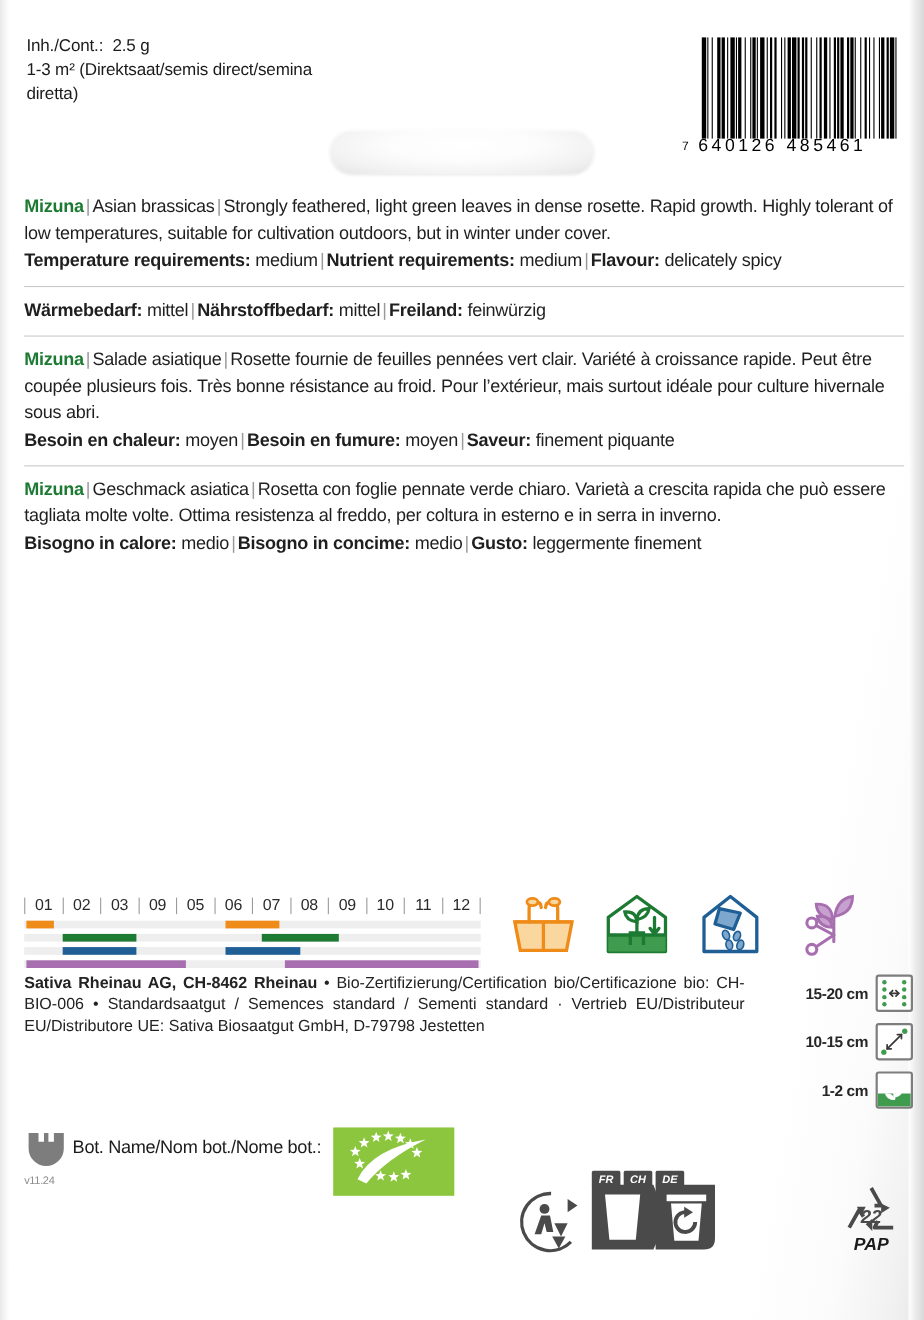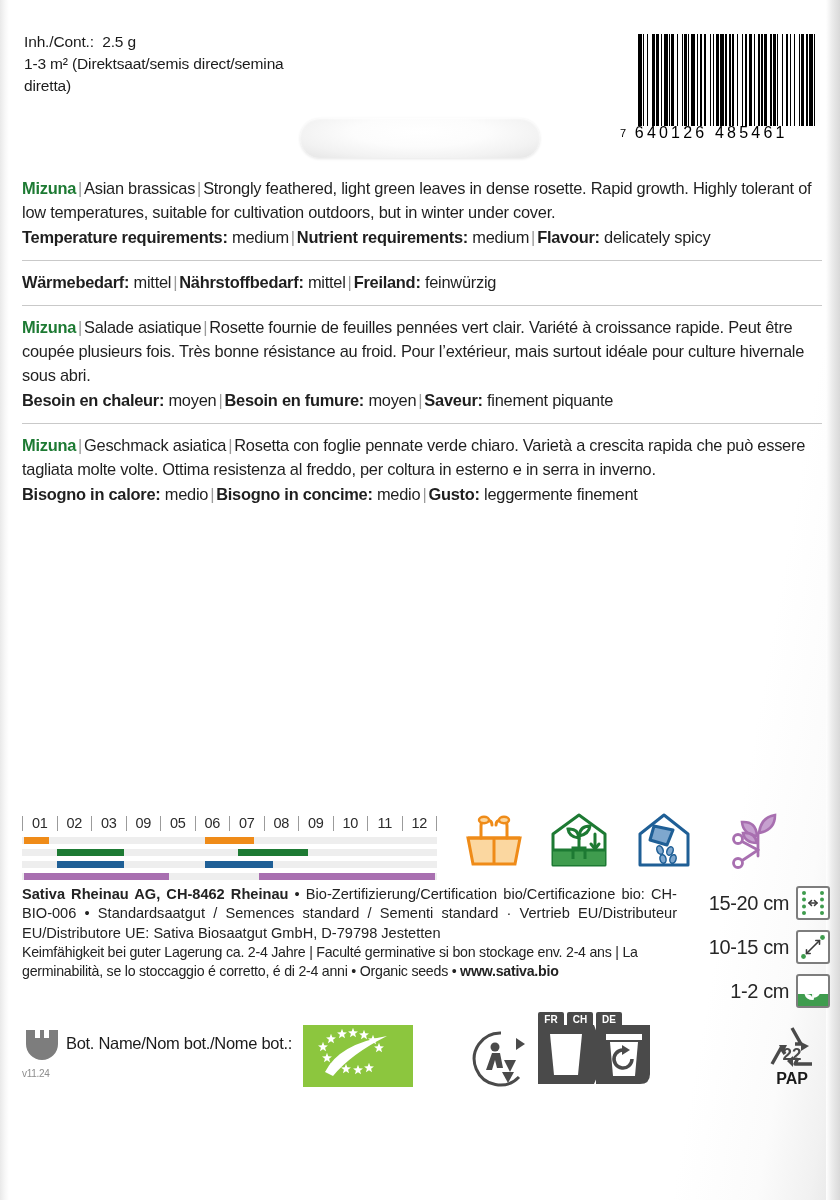--- a/index.html
+++ b/index.html
@@ -166,21 +166,21 @@
   .specs {
     position: absolute;
     left: 700px; top: 884px;
     width: 130px;
   }
   .spec-row {
     display: flex; align-items: center; justify-content: flex-end;
     height: 38px; margin-bottom: 6px;
   }
   .spec-label {
-    font-size: 20px; color: #262626; letter-spacing: -0.4px; margin-right: 7px;
+    font-size: 14px; color: #262626; letter-spacing: -0.4px; margin-right: 7px; font-weight: bold;
   }
   .spec-icon {
     width: 34px; height: 34px; flex: none;
     border: 2px solid #7d7d7d; border-radius: 3px;
     position: relative; background: #fff; box-sizing: border-box;
   }
 
   
   .brandmark {
     position: absolute; left: 22px; top: 1026px;
@@ -196,22 +196,22 @@
   }
   .botname .sci { font-style: italic; }
 
   .eu-organic {
     position: absolute; left: 303px; top: 1025px;
     width: 110px; height: 62px;
     background: #8cc63e;
     overflow: hidden;
   }
   .recycle-group {
-    position: absolute; left: 472px; top: 1012px;
-    width: 350px; height: 78px;
+    position: absolute; left: 472px; top: 1064px;
+    width: 350px; height: 78px; font-style: italic;
   }
   .rg-item { position: absolute; top: 0; }
 
   svg { display: block; }
 </style>
 </head>
 <body>
 
 <div class="packet">
   <div class="edge-left"></div>
@@ -481,25 +481,20 @@
   </div>
 
   <div class="company">
     <div class="ln1">
       <b>Sativa Rheinau AG, CH-8462 Rheinau</b>
       <span>
         • <span>Bio-Zertifizierung/Certification bio/Certificazione bio: CH-BIO-006</span>
         • <span>Standardsaatgut / Semences standard / Sementi standard</span>
         · <span>Vertrieb EU/Distributeur EU/Distributore UE: Sativa Biosaatgut GmbH, D-79798 Jestetten</span>
       </span>
-    </div>
-    <div class="ln2">
-      <span>Keimfähigkeit bei guter Lagerung ca. 2-4 Jahre | Faculté germinative si bon stockage env. 2-4 ans | La germinabilità, se lo stoccaggio é corretto, é di 2-4 anni</span>
-      • <span>Organic seeds</span>
-      • <b>www.sativa.bio</b>
     </div>
   </div>
 
   <div class="specs">
 
     <div class="spec-row">
       <span class="spec-label">15-20 cm</span>
       <span class="spec-icon">
         <svg width="30" height="30" viewBox="0 0 30 30">
           <g fill="#3f9c4e">

